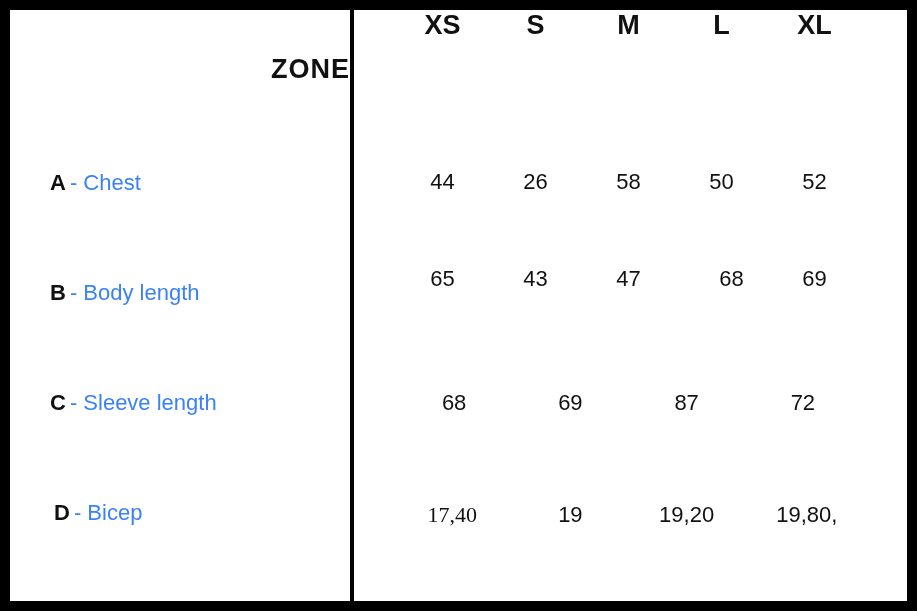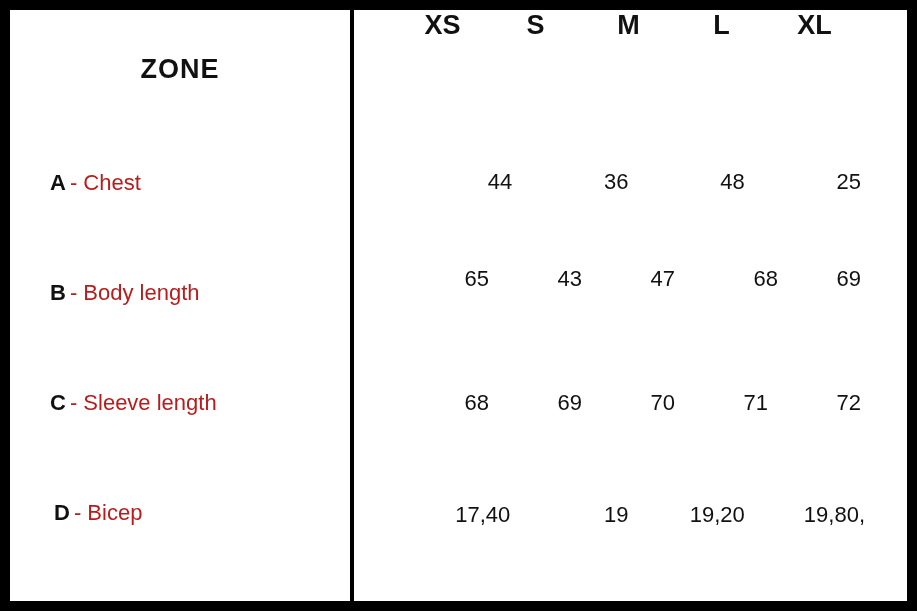--- a/index.html
+++ b/index.html
@@ -34,21 +34,21 @@
     flex: 1;
     box-sizing: border-box;
     display: flex;
     flex-direction: column;
   }
   
   .hdr-zone {
     height: 118px;
     display: flex;
     align-items: center;
-    justify-content: center;
+    justify-content: flex-end;
   }
   .hdr-zone .title {
     font-size: 27px;
     font-weight: bold;
     letter-spacing: 1px;
     color: #111111;
   }
   .hdr-sizes {
     height: 118px;
     display: flex;
@@ -78,43 +78,43 @@
     box-sizing: border-box;
   }
   .row-zone .letter {
     font-size: 22px;
     font-weight: bold;
     color: #111111;
     margin-right: 4px;
   }
   .row-zone .label {
     font-size: 22px;
-    color: #b91c1c;
+    color: #3b82f6;
   }
   .row-sizes {
     height: 110px;
     display: flex;
     align-items: center;
     padding-left: 42px;
     padding-right: 46px;
     box-sizing: border-box;
   }
   .row-sizes .cell {
     flex: 1;
-    text-align: right;
+    text-align: center;
     font-size: 22px;
     color: #111111;
   }
   
   .r0 .cell { transform: translateY(-1px); }
   .r1 .cell { transform: translateY(-14px); }
   .r2 .cell { transform: translateY(0px); }
   .r3 .cell { transform: translateY(2px); }
   .r1 .cell.c3 { transform: translateY(-14px) translateX(10px); }
-  .r3 .cell.c0 { transform: translateY(2px) translateX(-2px); }
+  .r3 .cell.c0 { transform: translateY(2px) translateX(-2px); font-family: Liberation Serif, serif; }
   .r3 .cell.c4 { transform: translateY(2px) translateX(4px); }
   .row-zone.z3 { padding-left: 44px; }
 </style>
 </head>
 <body>
 
 <div class="frame">
 
   <div class="zone-col">
     <div class="hdr-zone">
@@ -150,38 +150,38 @@
       <span class="cell">XS</span>
       <span class="cell">S</span>
       <span class="cell">M</span>
       <span class="cell">L</span>
       <span class="cell">XL</span>
     </div>
     <div class="rows-sizes">
 
       <div class="row-sizes r0">
         <span class="cell c0">44</span>
-        <span class="cell c1">36</span>
-        <span class="cell c2">48</span>
-        <span class="cell c4">25</span>
+        <span class="cell c1">26</span>
+        <span class="cell c2">58</span>
+        <span class="cell c3">50</span>
+        <span class="cell c4">52</span>
       </div>
 
       <div class="row-sizes r1">
         <span class="cell c0">65</span>
         <span class="cell c1">43</span>
         <span class="cell c2">47</span>
         <span class="cell c3">68</span>
         <span class="cell c4">69</span>
       </div>
 
       <div class="row-sizes r2">
         <span class="cell c0">68</span>
         <span class="cell c1">69</span>
-        <span class="cell c2">70</span>
-        <span class="cell c3">71</span>
+        <span class="cell c3">87</span>
         <span class="cell c4">72</span>
       </div>
 
       <div class="row-sizes r3">
         <span class="cell c0">17,40</span>
         <span class="cell c1">19</span>
         <span class="cell c3">19,20</span>
         <span class="cell c4">19,80,</span>
       </div>
 

